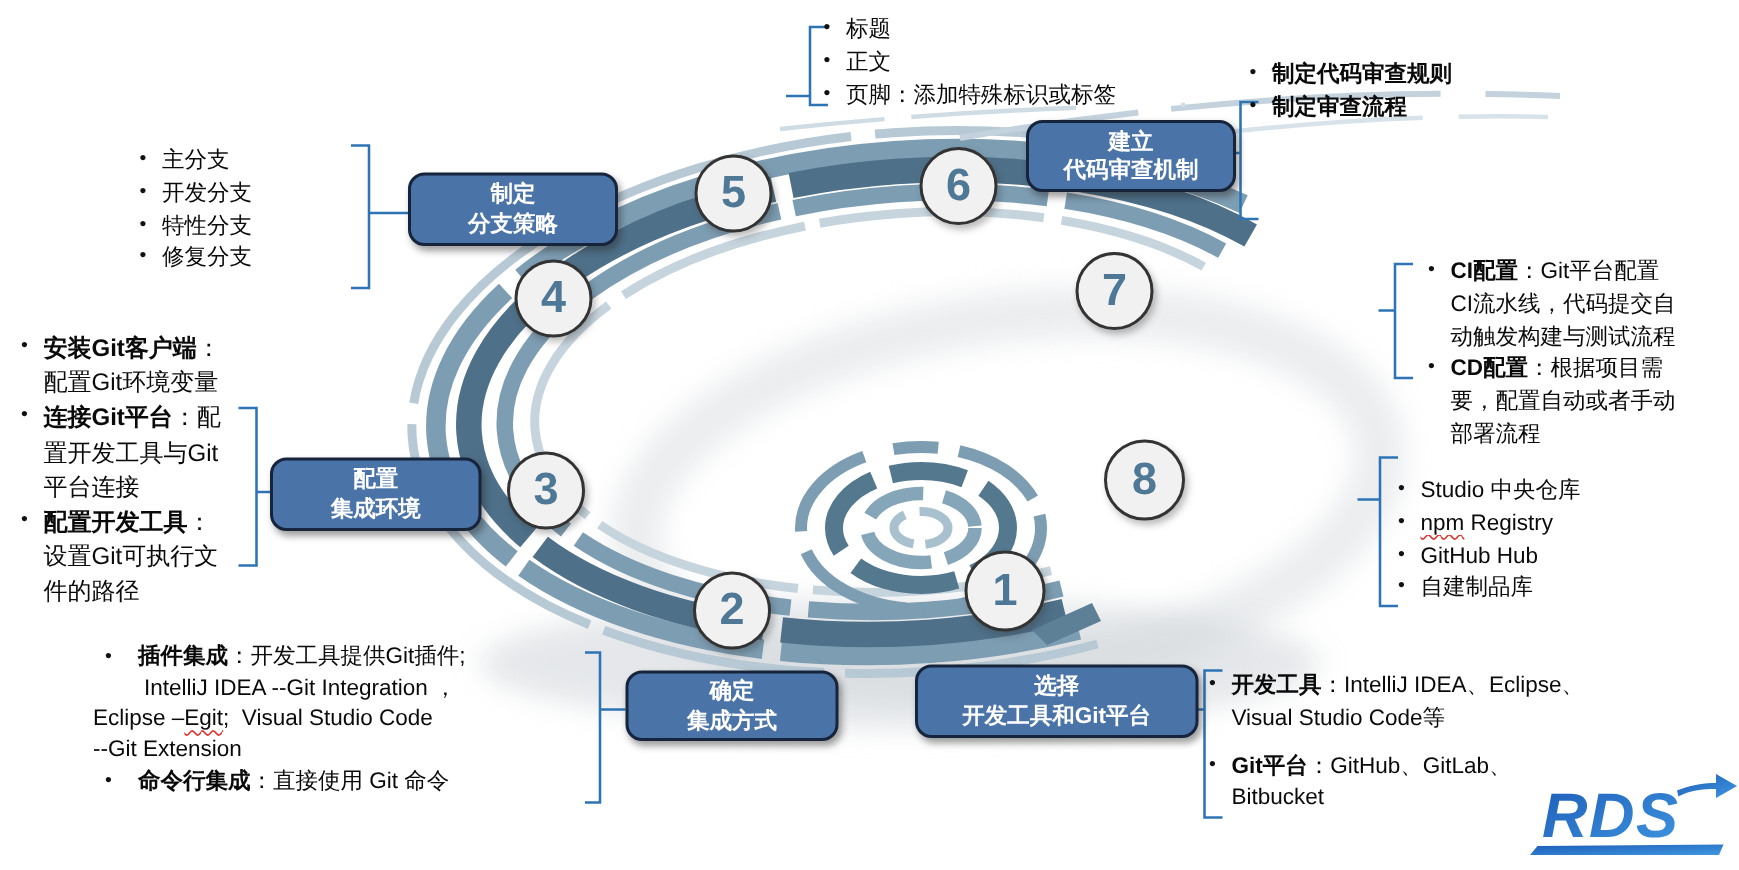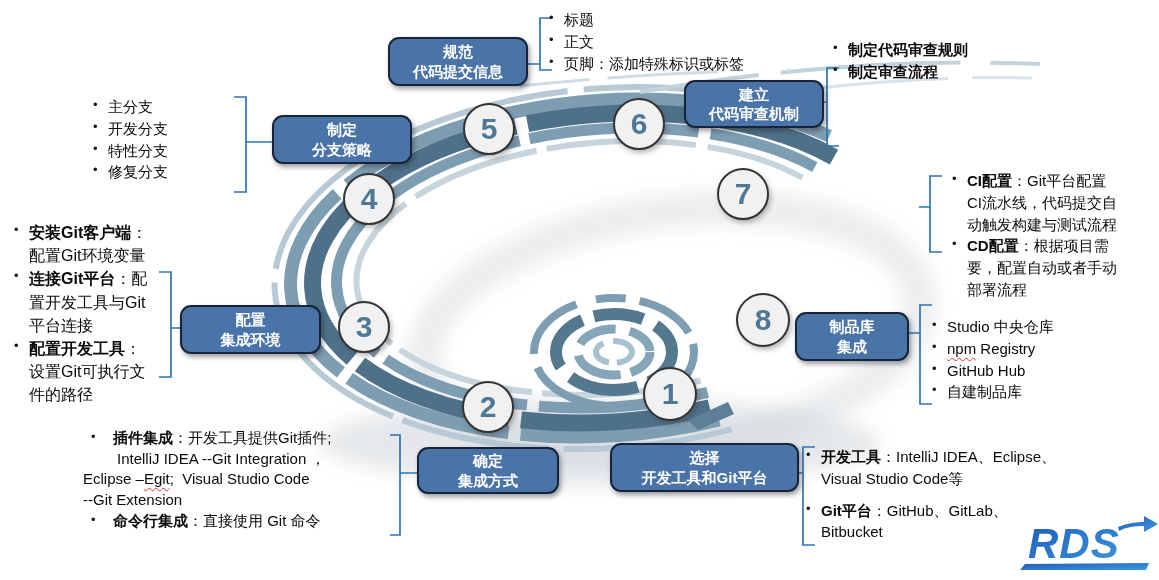--- a/index.html
+++ b/index.html
@@ -28,21 +28,21 @@
     position:absolute;z-index:5;list-style:none;margin:0;padding:0;
     font-size:15px;line-height:1.45;color:#0a0a0a;white-space:pre-wrap;
   }
   .callout li{position:relative;padding-left:15px;}
   .callout li.bl::before{content:"\2022";position:absolute;left:0;top:0;font-size:13px;color:#111;}
   .callout li.nb{padding-left:20px;}
   .callout li.nb.out{padding-left:0;}
   #c2 li.bl{padding-left:30px;}
   #c2 li.bl::before{left:8px;}
   #c2 li.nb.cont{padding-left:34px;}
-  #c2{line-height:1.38;margin-left:21px;}
+  #c2{line-height:1.38;}
   #c3{font-size:16px;line-height:1.45;}
   .bd{font-weight:bold;}
   .wavy{text-decoration:underline;text-decoration-style:wavy;text-decoration-color:var(--c-wavy,#e0342b);text-decoration-thickness:1px;text-underline-offset:3px;}
   .bracket-line{stroke:var(--c-bracket,#2e74b5);stroke-width:1.7;fill:none;}
 </style>
 </head>
 <body>
 
 <div class="stage">
 
@@ -100,26 +100,22 @@
   <div class="circle" style="left:736px;top:293px;width:50px;height:50px">8</div>
 
   <div class="box" style="left:610px;top:443px;width:185px;height:45px">选择
 开发工具和Git平台</div>
   <div class="box" style="left:417px;top:447px;width:138px;height:43px">确定
 集成方式</div>
   <div class="box" style="left:180px;top:305px;width:137px;height:45px">配置
 集成环境</div>
   <div class="box" style="left:272px;top:115px;width:136px;height:45px">制定
 分支策略</div>
-  <div class="box" style="left:388px;top:37px;width:136px;height:45px">规范
-代码提交信息</div>
   <div class="box" style="left:684px;top:80px;width:136px;height:44px">建立
 代码审查机制</div>
-  <div class="box" style="left:795px;top:312px;width:110px;height:45px">制品库
-集成</div>
 
   <ul class="callout" id="c1" style="left:806px;top:446px;width:310px"><li class="bl"><span class="bd">开发工具</span><span>：IntelliJ IDEA、Eclipse、
 Visual Studio Code等</span></li><li class="bl" style="margin-top: 10px;"><span class="bd">Git平台</span><span>：GitHub、GitLab、
 Bitbucket</span></li></ul>
   <ul class="callout" id="c2" style="left:62px;top:428px;width:350px"><li class="bl"><span class="bd">插件集成</span><span>：开发工具提供Git插件;</span></li><li class="nb cont"><span>IntelliJ IDEA --Git Integration ，</span></li><li class="nb out"><span>Eclipse –</span><span class="wavy">Egit</span><span>;  Visual Studio Code</span></li><li class="nb out"><span>--Git Extension</span></li><li class="bl"><span class="bd">命令行集成</span><span>：直接使用 Git 命令</span></li></ul>
   <ul class="callout" id="c3" style="left:14px;top:221px;width:172px"><li class="bl"><span class="bd">安装Git客户端</span><span>：
 配置Git环境变量</span></li><li class="bl"><span class="bd">连接Git平台</span><span>：配
 置开发工具与Git
 平台连接</span></li><li class="bl"><span class="bd">配置开发工具</span><span>：
 设置Git可执行文

